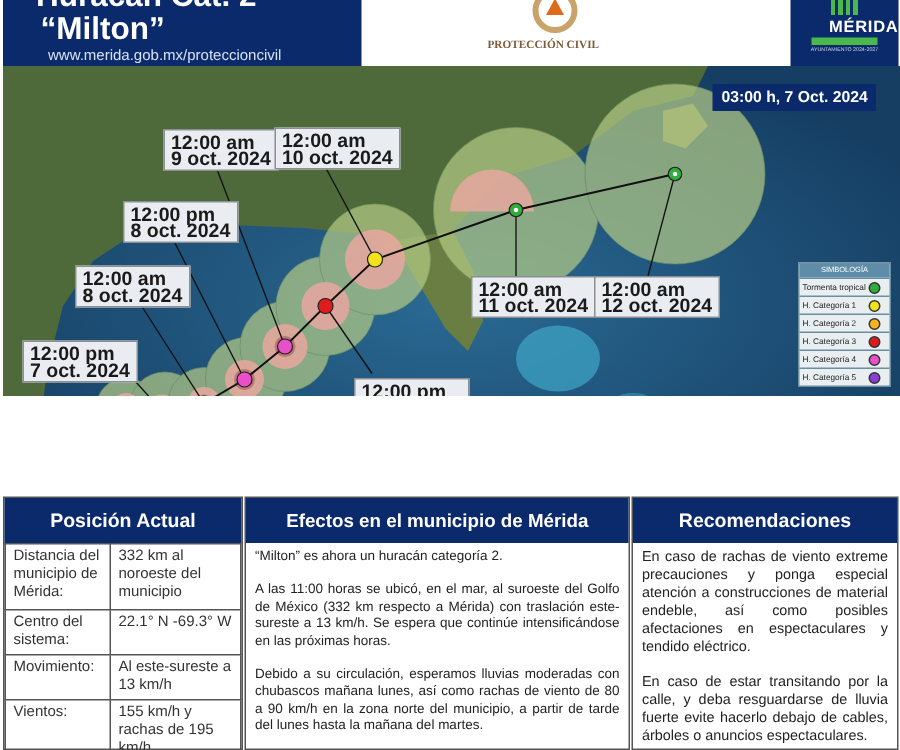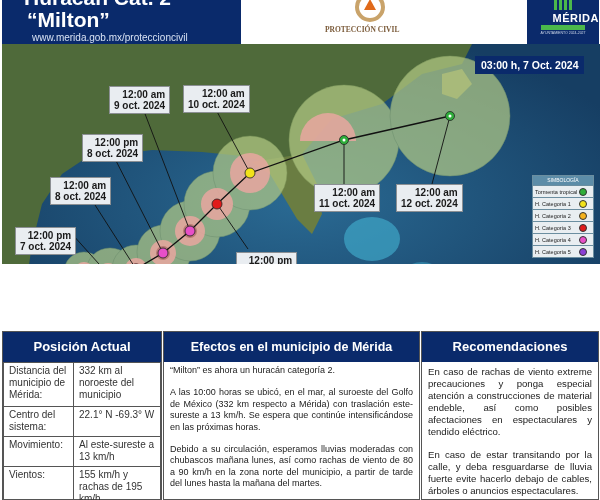--- a/index.html
+++ b/index.html
@@ -14,21 +14,21 @@
 .pc-emblem::after{content:"";position:absolute;left:5px;top:3px;border-left:6px solid transparent;border-right:6px solid transparent;border-bottom:11px solid #e06a1a}
 .pc-text{position:absolute;left:0;top:25px;width:90px;text-align:left;font-family:"Liberation Serif",serif;font-size:7.5px;font-weight:bold;color:#7b5b3a}
 .merida-logo{position:absolute;left:527px;top:0;width:72px;height:44px;background:#0b2a6b}
 .merida-logo .stripes{position:absolute;left:27px;top:0;width:18px;height:10px;background:repeating-linear-gradient(90deg,#4bb84b 0 3px,transparent 3px 5px)}
 .merida-logo .mtxt{position:absolute;left:0;top:12px;width:72px;text-align:right;color:#fff;font-weight:bold;font-size:11px;letter-spacing:.5px}
 .merida-logo .mbar{position:absolute;left:14px;top:25px;width:44px;height:5px;background:#4bb84b}
 .merida-logo .msub{position:absolute;left:0;top:31px;width:72px;text-align:center;color:#cfd8ea;font-size:3.5px}
 .map{position:absolute;left:2px;top:44px;width:598px;height:220px;overflow:hidden;background:#1d4f7a}
 .map svg{position:absolute;left:0;top:0}
 .date-badge{position:absolute;left:473px;top:12px;background:#0a2a6b;color:#fff;font-size:10.5px;font-weight:bold;padding:3px 6px;white-space:nowrap}
-.lbl{position:absolute;background:#e9edf1;border:1px solid #8b8f93;color:#1a1a1a;font-size:10px;font-weight:bold;text-align:right;line-height:11px;padding:2px 4px;white-space:nowrap}
+.lbl{position:absolute;background:#e9edf1;border:1px solid #8b8f93;color:#1a1a1a;font-size:13px;font-weight:bold;text-align:left;line-height:11px;padding:2px 4px;white-space:nowrap}
 .merida-txt{position:absolute;left:137px;top:256px;color:#fff;font-weight:bold;font-size:10.5px;text-shadow:0 0 2px #000}
 .legend1{position:absolute;left:530px;top:131px;width:62px;background:#e9eef1;border:1px solid #6b8ea0}
 .legend1 .lh{background:#5d8da8;color:#fff;font-size:5px;text-align:center;height:9px;line-height:9px}
 .legend1 .lr{height:12px;border-top:1px solid #6b8ea0;font-size:5.5px;line-height:12px;padding-left:2px;position:relative;color:#222}
 .legend1 .lr .dot{position:absolute;right:6px;top:2px;width:8px;height:8px;border-radius:50%;border:1px solid #333}
 .legend2{position:absolute;left:433px;top:226px;width:165px;background:#eef1f3;border:1px solid #6b8ea0}
 .legend2 .lh{background:#5d8da8;color:#fff;font-size:5.5px;font-weight:bold;text-align:center;height:11px;line-height:11px}
 .legend2 .lr{height:16px;border-top:1px solid #6b8ea0;font-size:5.8px;line-height:16px;padding-left:6px;position:relative;color:#222}
 .legend2 .lr .blob{position:absolute;right:8px;top:3px;width:14px;height:10px;border-radius:50%}
 .col{position:absolute;top:331px;height:169px;border:1px solid #555;background:#fff}
@@ -232,21 +232,21 @@
           <td>155 km/h y rachas de 195 km/h</td>
         </tr>
   </tbody>
     </table>
 </div>
 
 <div class="col col2">
   <div class="col-h" style="font-size:12.5px">Efectos en el municipio de Mérida</div>
   <div class="para">
     <p>“Milton” es ahora un huracán categoría 2.</p>
-    <p class="gap">A las 10:00 horas se ubicó, en el mar, al suroeste del Golfo de México (332 km respecto a Mérida) con traslación este-sureste a 13 km/h. Se espera que continúe intensificándose en las próximas horas.</p>
+    <p class="gap">A las 11:00 horas se ubicó, en el mar, al suroeste del Golfo de México (332 km respecto a Mérida) con traslación este-sureste a 13 km/h. Se espera que continúe intensificándose en las próximas horas.</p>
     <p class="gap">Debido a su circulación, esperamos lluvias moderadas con chubascos mañana lunes, así como rachas de viento de 80 a 90 km/h en la zona norte del municipio, a partir de tarde del lunes hasta la mañana del martes.</p>
   </div>
 </div>
 
 <div class="col col3">
   <div class="col-h">Recomendaciones</div>
   <div class="rec">
     <p>En caso de rachas de viento extreme precauciones y ponga especial atención a construcciones de material endeble, así como posibles afectaciones en espectaculares y tendido eléctrico.</p>
     <p class="gap">En caso de estar transitando por la calle, y deba resguardarse de lluvia fuerte evite hacerlo debajo de cables, árboles o anuncios espectaculares.</p>
   </div>

